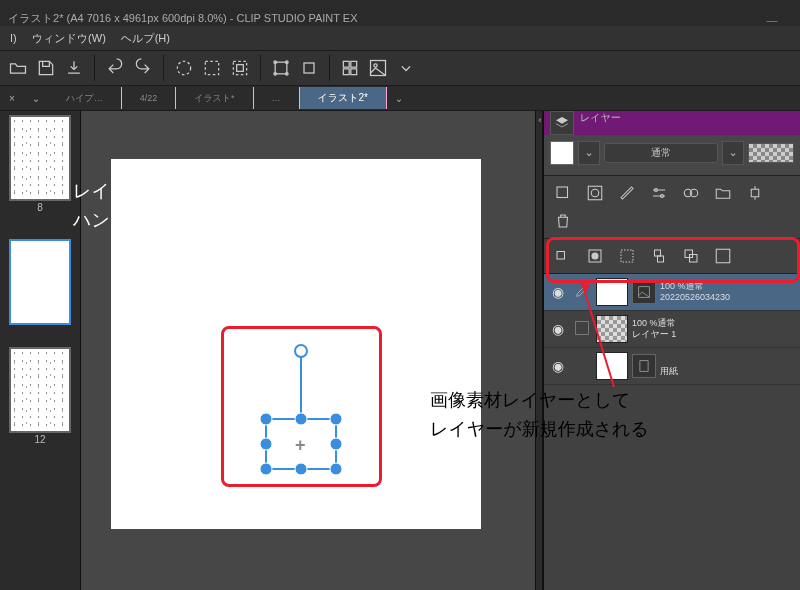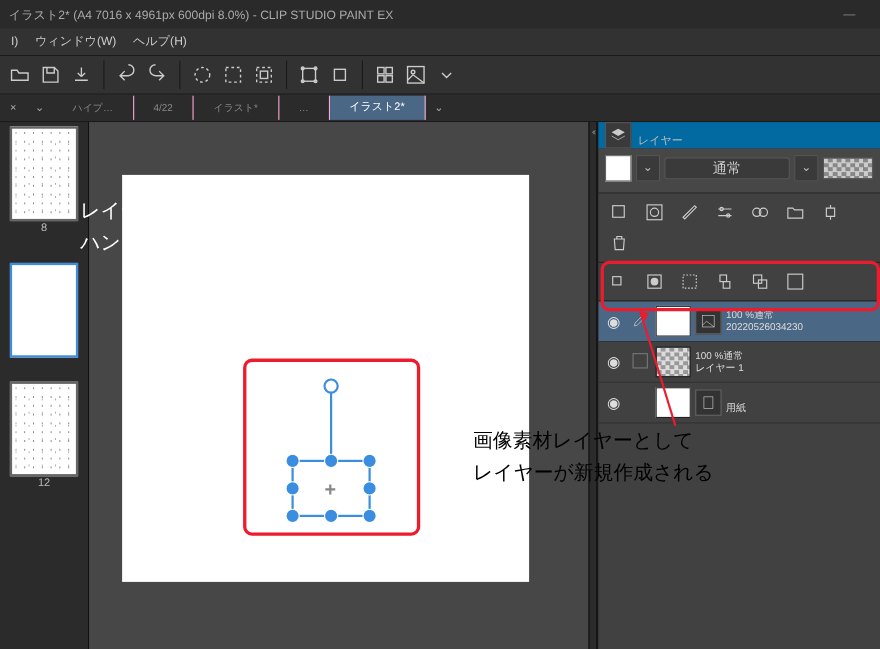--- a/index.html
+++ b/index.html
@@ -1,16 +1,16 @@
 <!DOCTYPE html>
 <html><head>
 <meta charset="utf-8">
 <style>
 html,body{margin:0;padding:0;width:800px;height:590px;background:#323232;font-family:"Meiryo","Hiragino Sans",sans-serif;color:#ccc;font-size:11px;overflow:hidden}
-.titlebar{height:26px;background:#2a2a2a;display:flex;align-items:center;padding:0 8px;color:#aaa;font-size:11px}
+.titlebar{height:26px;background:#2a2a2a;display:flex;align-items:flex-end;padding:0 8px;color:#aaa;font-size:11px}
 .titlebar .spacer{flex:1}
 .winbtn{width:40px;text-align:center;color:#888}
 .menubar{height:24px;background:#323232;border-bottom:1px solid #1a1a1a;padding-left:4px}
 .menubar span{padding:0 6px;line-height:24px}
 
 .toolbar{height:34px;background:#323232;border-bottom:1px solid #1a1a1a;display:flex;align-items:center;padding:0 4px}
 .toolbar .sep{width:1px;height:26px;background:#1a1a1a;margin:0 6px}
 .tbtn{width:28px;height:28px;display:flex;align-items:center;justify-content:center;color:#ccc}
 .tbtn svg{width:20px;height:20px;stroke:#ccc;fill:none;stroke-width:1.5}
 
@@ -37,29 +37,29 @@
 .handle{fill:#3b8de0;stroke:#fff;stroke-width:1}
 .handle.open{fill:#fff;stroke:#3b8de0;stroke-width:2}
 .plus{position:absolute;color:#888;font-size:18px;font-weight:bold}
 
 .annot{position:absolute;color:#fff;font-size:18px;line-height:1.6;font-weight:500}
 
 .splitter{width:6px;background:#2b2b2b;border-left:1px solid #111;border-right:1px solid #111;position:relative}
 .splitter::before{content:"‹‹";position:absolute;top:4px;left:0;width:100%;text-align:center;color:#888;font-size:9px;letter-spacing:-2px}
 
 .panels{width:256px;background:#333;border-left:1px solid #111;display:flex;flex-direction:column}
-.panel-tabbar{height:24px;background:#0369a1;display:flex;align-items:flex-end;padding-left:6px}
+.panel-tabbar{height:24px;background:#701a75;display:flex;align-items:flex-start;padding-left:6px}
 .panel-tabbar .ic{width:22px;height:22px;background:#3a3a3a;border:1px solid #555;display:flex;align-items:center;justify-content:center}
 .panel-tabbar .lbl{margin-left:6px;font-size:10px;color:#bbb}
 
 .panel-opts{background:#474747;padding:6px;border-bottom:1px solid #222}
 .panel-opts .row{display:flex;align-items:center;gap:4px;margin-bottom:4px}
 .swatch{width:22px;height:22px;border:1px solid #666;background:#fff}
 .dd{width:20px;height:22px;border:1px solid #555;background:#3a3a3a;text-align:center;line-height:20px;color:#bbb}
-.pill{height:18px;border:1px solid #555;background:#3a3a3a;border-radius:3px;font-size:13px;line-height:18px;padding:0 12px;color:#ccc}
+.pill{height:18px;border:1px solid #555;background:#3a3a3a;border-radius:3px;font-size:10px;line-height:18px;padding:0 12px;color:#ccc}
 .pill.full{flex:1;text-align:center}
 .checker{width:44px;height:18px;background:repeating-conic-gradient(#888 0 25%,#ccc 0 50%) 0 0/8px 8px;border:1px solid #555}
 .panel-icons{display:flex;flex-wrap:wrap;gap:6px;padding:6px;background:#414141;border-bottom:1px solid #222}
 .picon{width:26px;height:22px;display:flex;align-items:center;justify-content:center}
 .picon svg{width:20px;height:18px;stroke:#ccc;fill:none;stroke-width:1.4}
 
 .layers{flex:1;background:#414141;overflow:hidden}
 .layer{display:flex;align-items:center;height:36px;border-bottom:1px solid #333;padding:0 4px;gap:4px}
 .layer.sel{background:#4a6785}
 .eye{width:20px;text-align:center;font-size:14px;color:#ddd}

